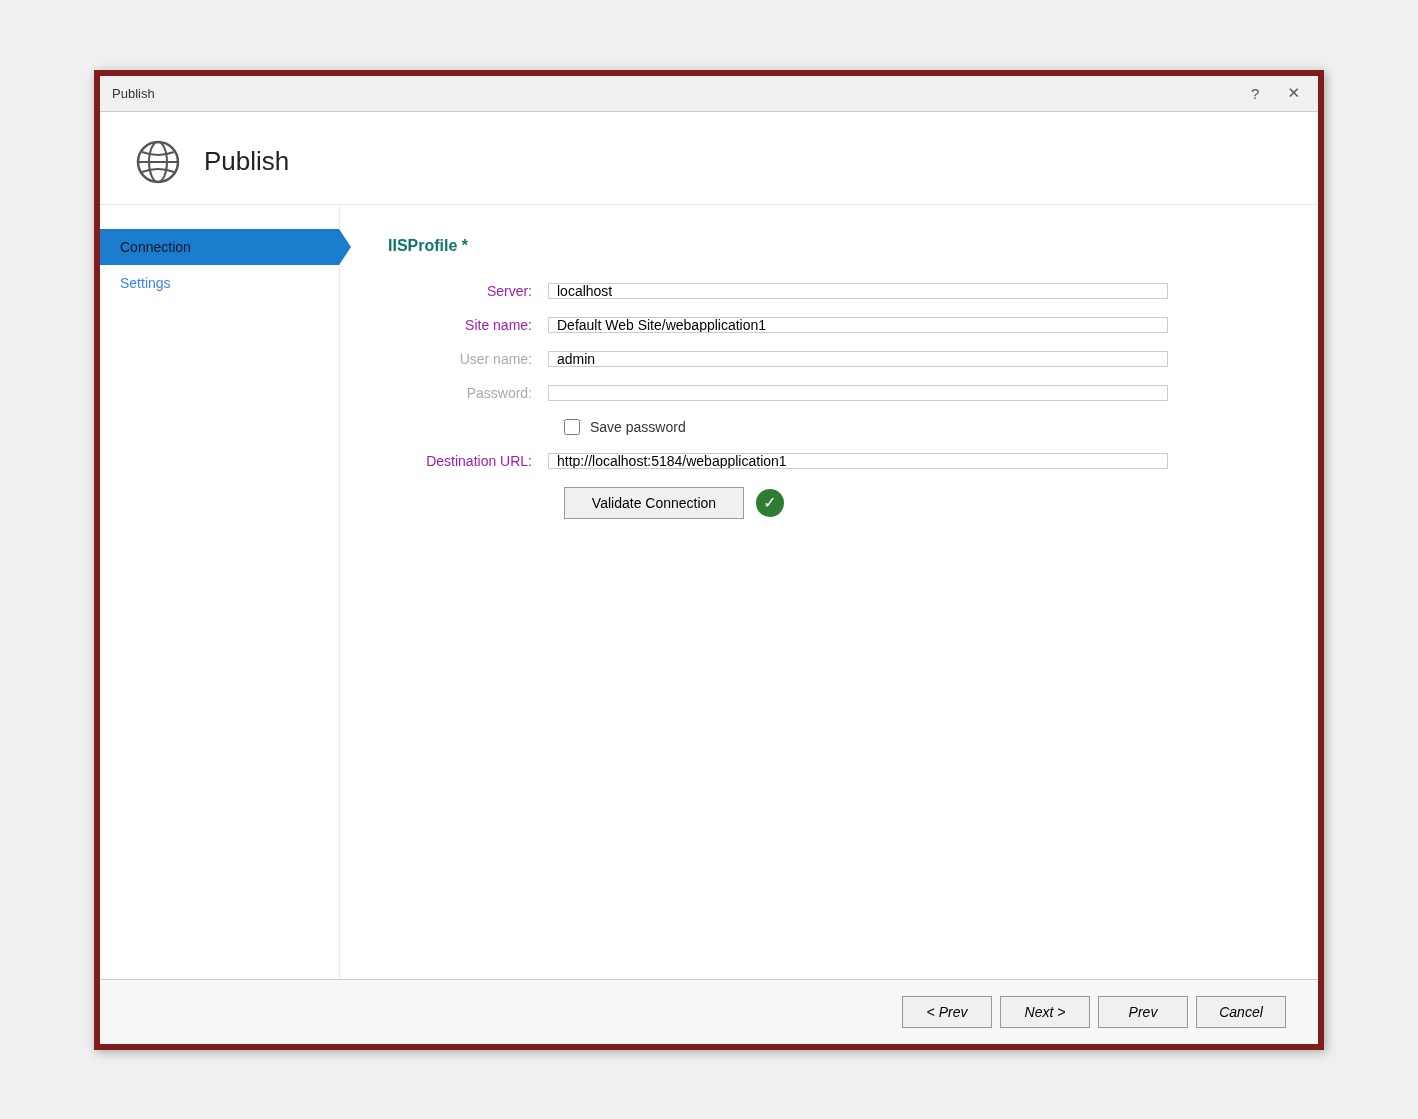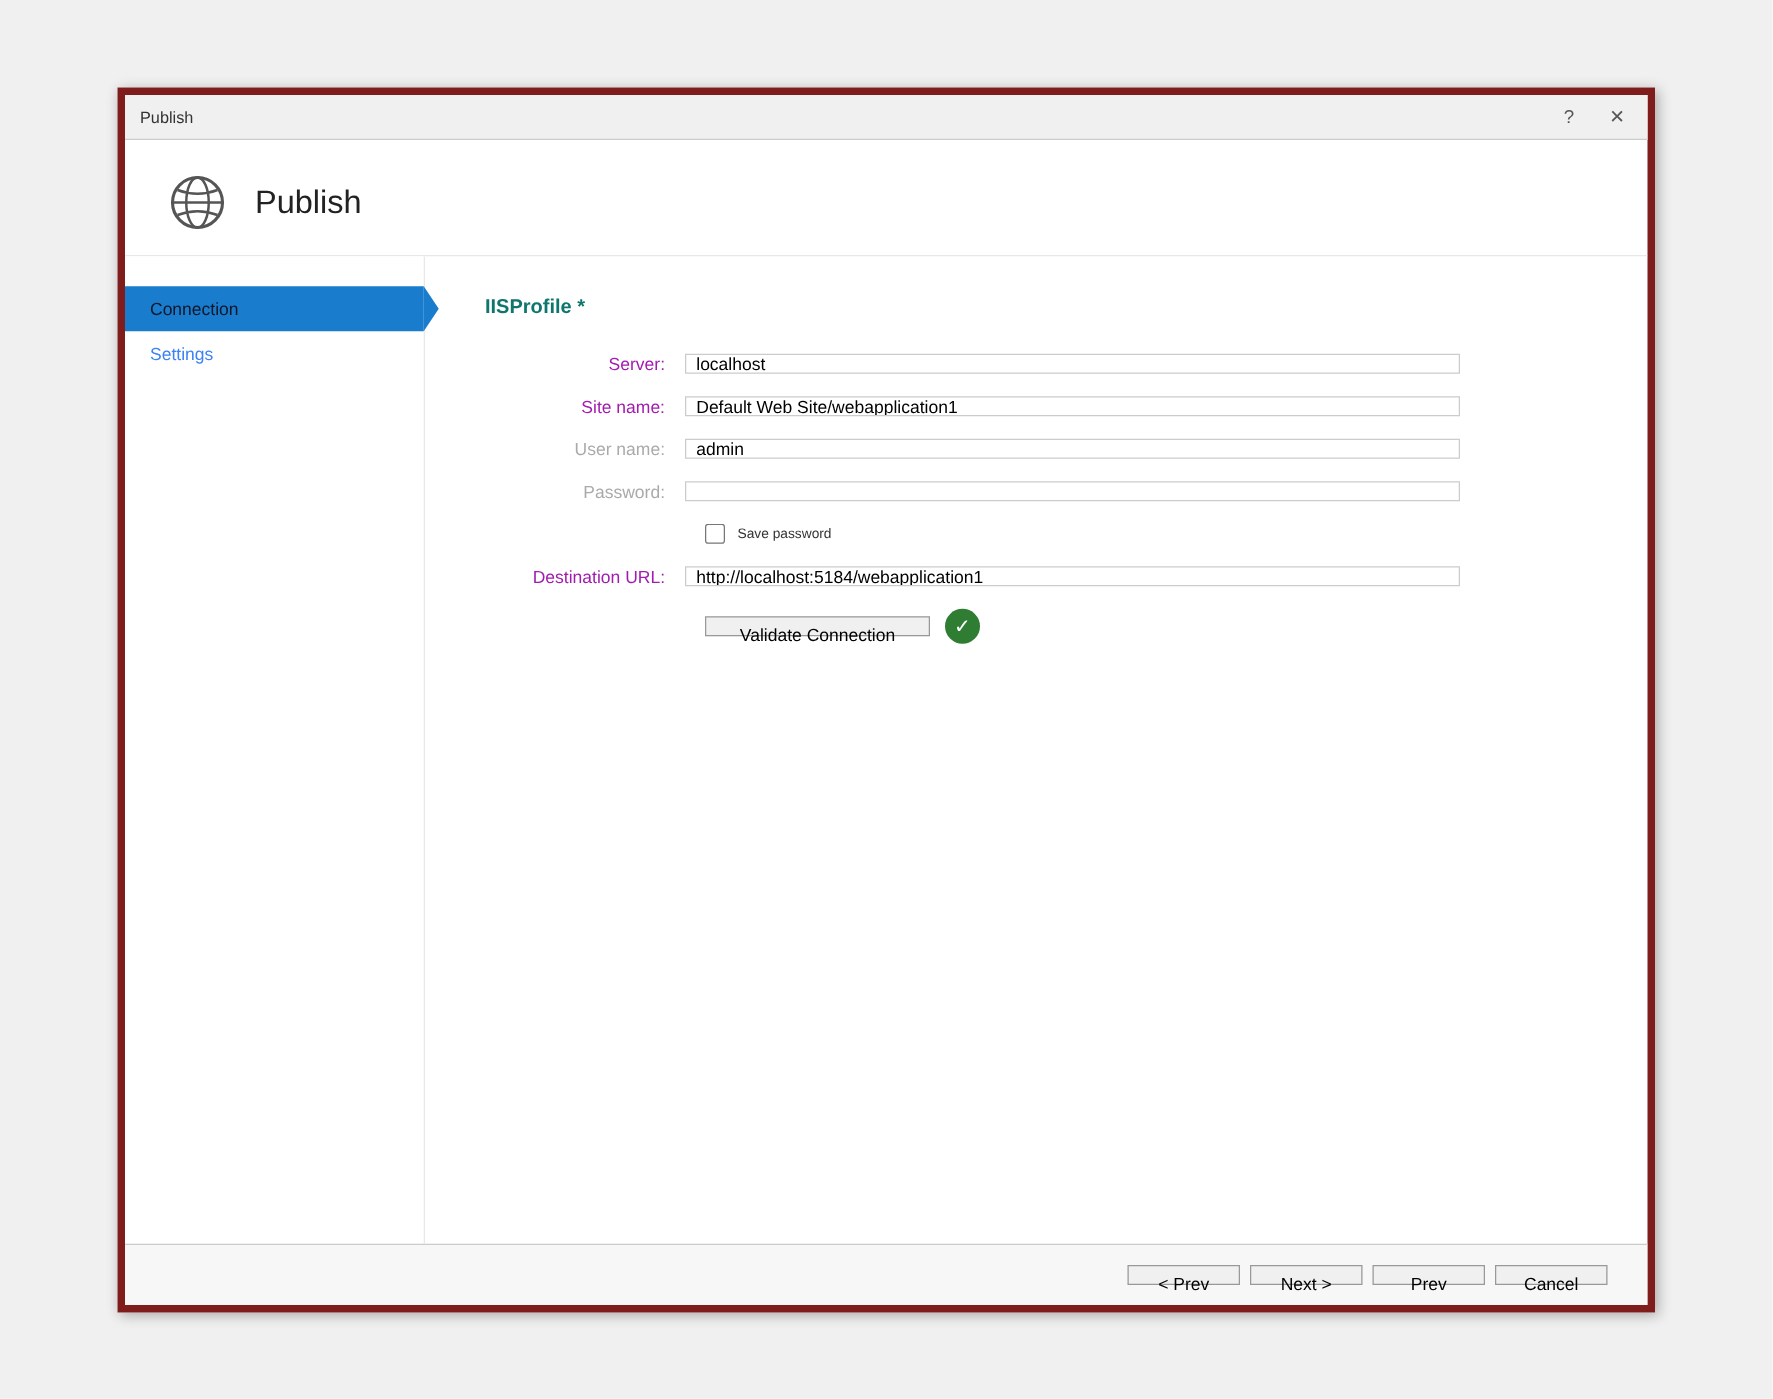--- a/index.html
+++ b/index.html
@@ -156,39 +156,39 @@
       margin-bottom: 18px;
       margin-left: 176px;
     }
     .checkbox-row input[type="checkbox"] {
       width: 16px;
       height: 16px;
       margin-right: 10px;
       cursor: pointer;
     }
     .checkbox-label {
-      font-size: 11px;
+      font-size: 14px;
       color: #333;
       cursor: pointer;
     }
     .button-row {
       display: flex;
       align-items: center;
       margin-top: 10px;
       margin-left: 176px;
       gap: 12px;
     }
     .btn {
       padding: 6px 20px;
       font-size: 14px;
       font-family: inherit;
       border: 1px solid #999;
       background: #f0f0f0;
       cursor: pointer;
-      height: 16px;
+      height: 32px;
     }
     .btn-validate {
       padding: 6px 20px;
       min-width: 180px;
     }
     .validate-icon {
       width: 28px;
       height: 28px;
       border-radius: 50%;
       background: #2e7d32;
@@ -202,20 +202,21 @@
       border-top: 1px solid #ccc;
       padding: 16px 32px;
       display: flex;
       justify-content: flex-end;
       gap: 8px;
       background: #f7f7f7;
     }
     .footer .btn {
       min-width: 90px;
       text-align: center;
+      font-style: italic;
     }
     .footer .btn.primary {
       background: #f0f0f0;
     }
   </style>
 </head>
 <body>
 
 <div class="window">
 

